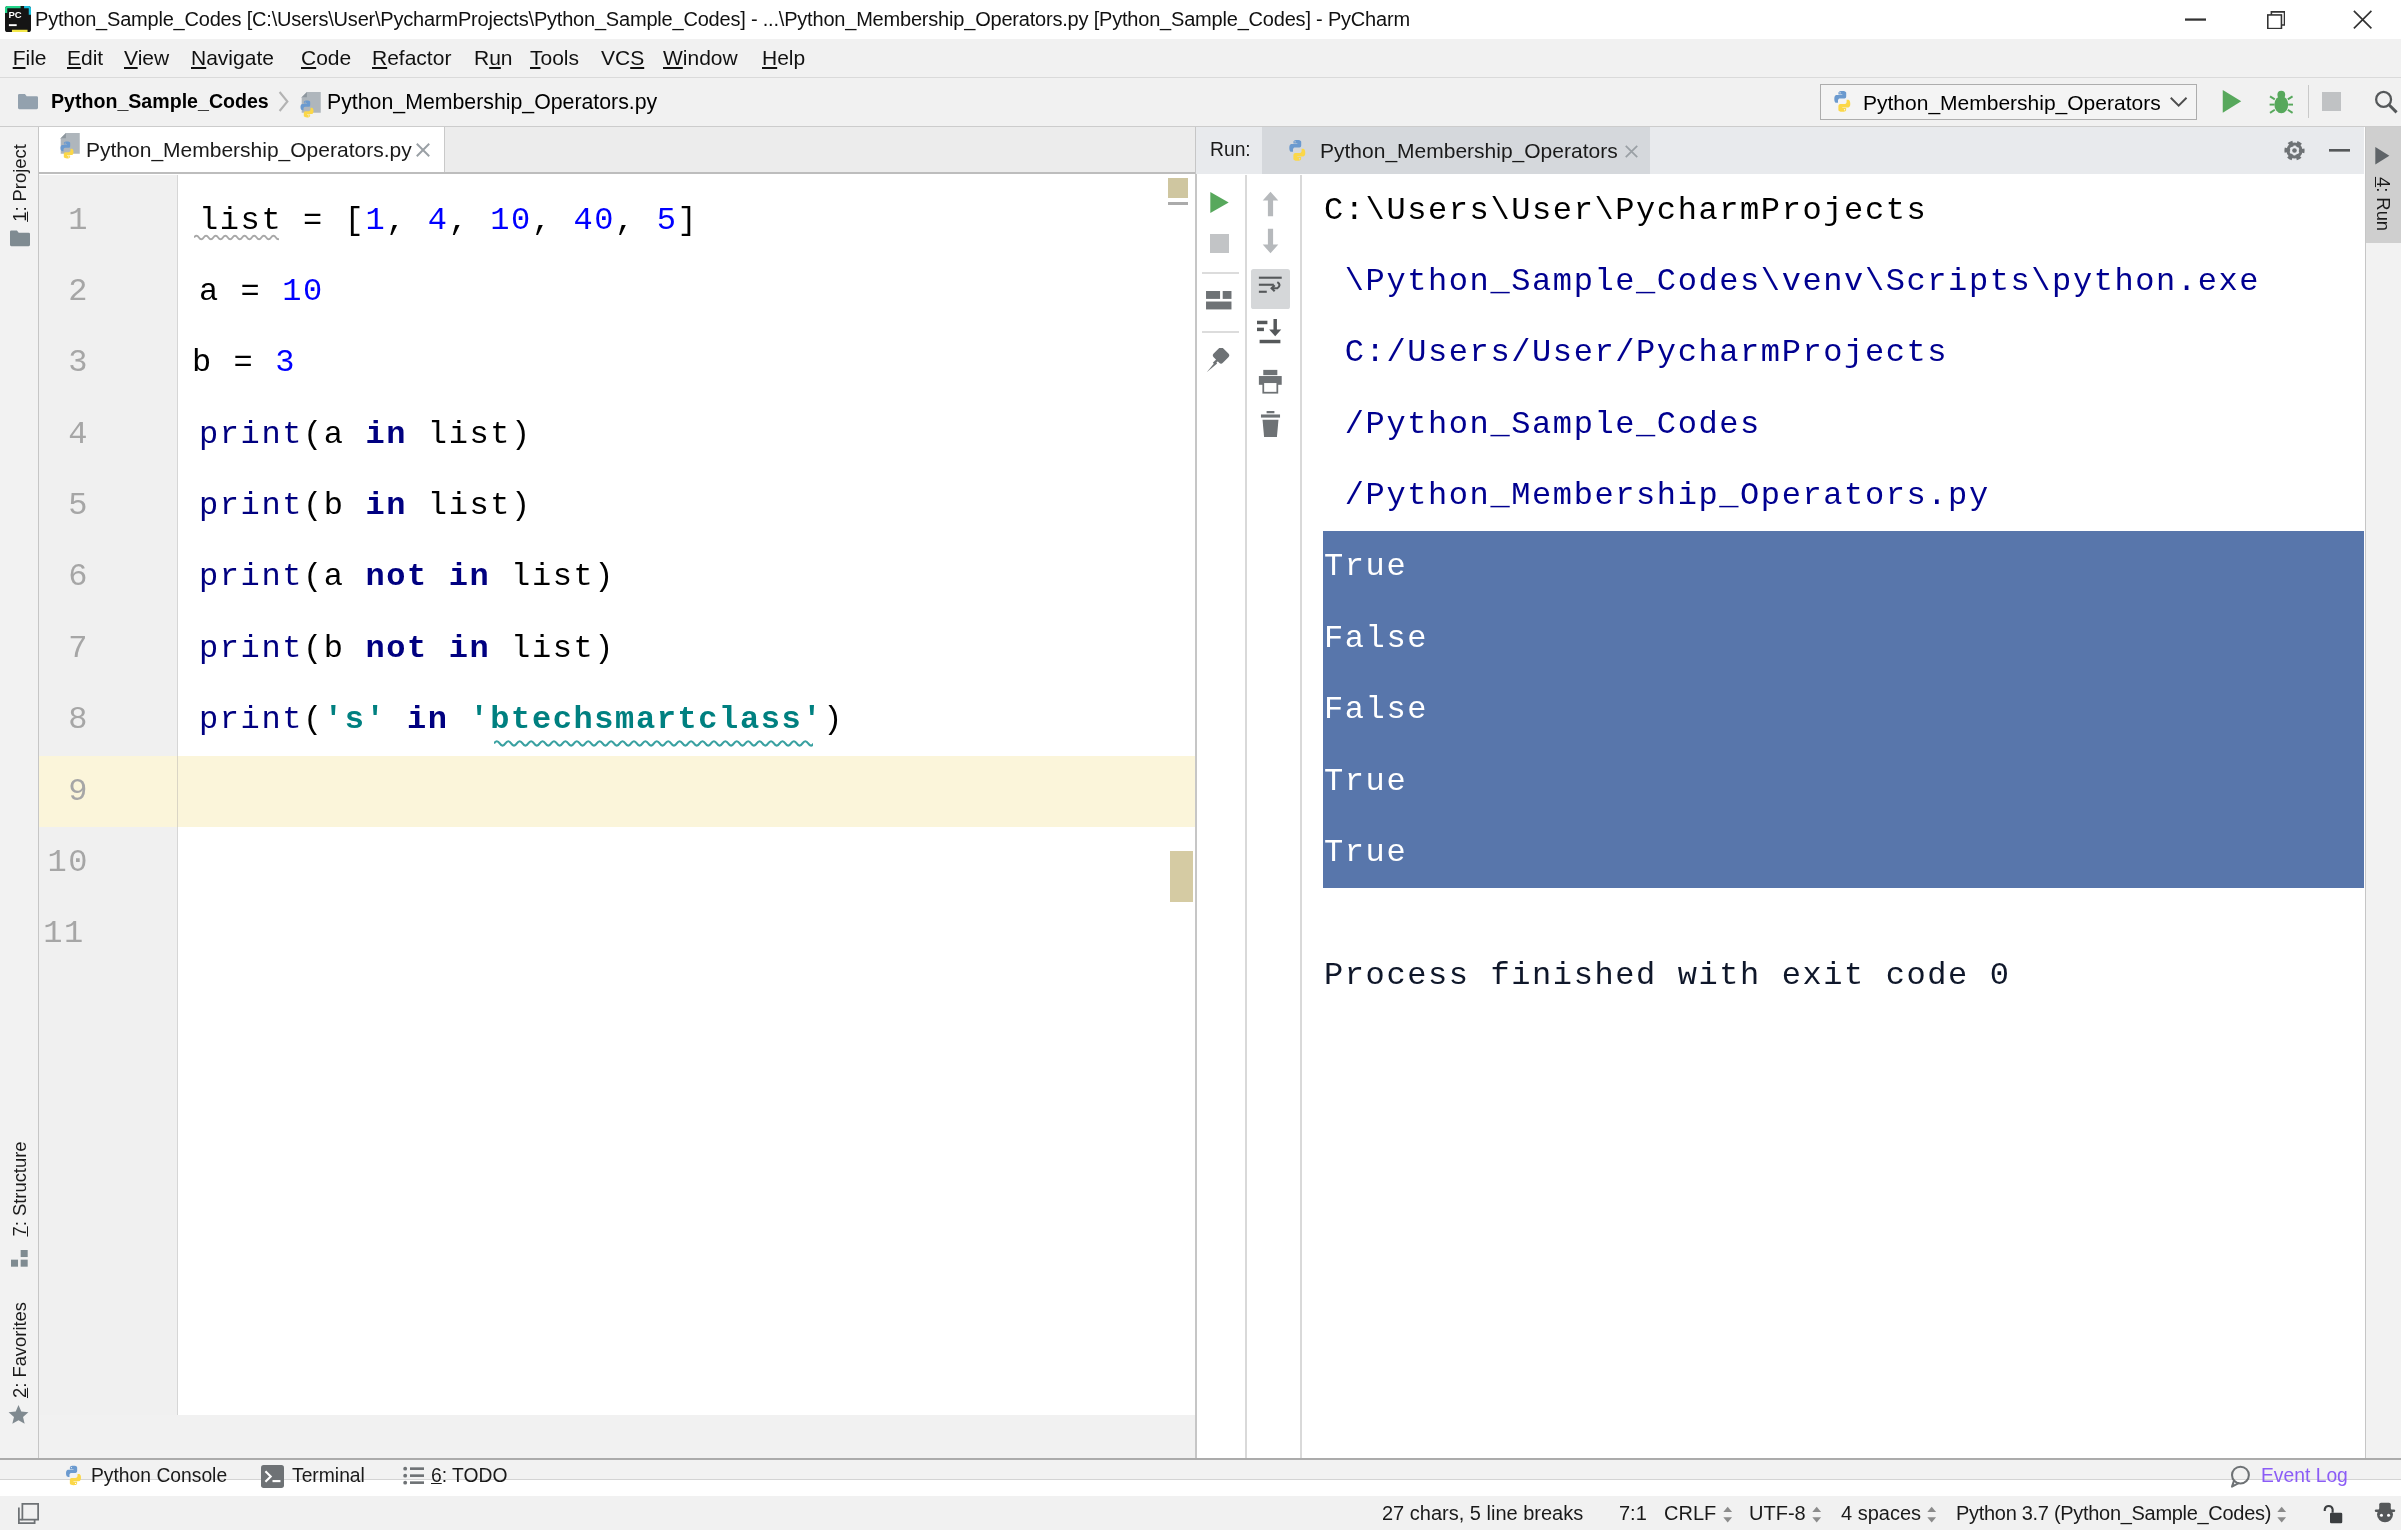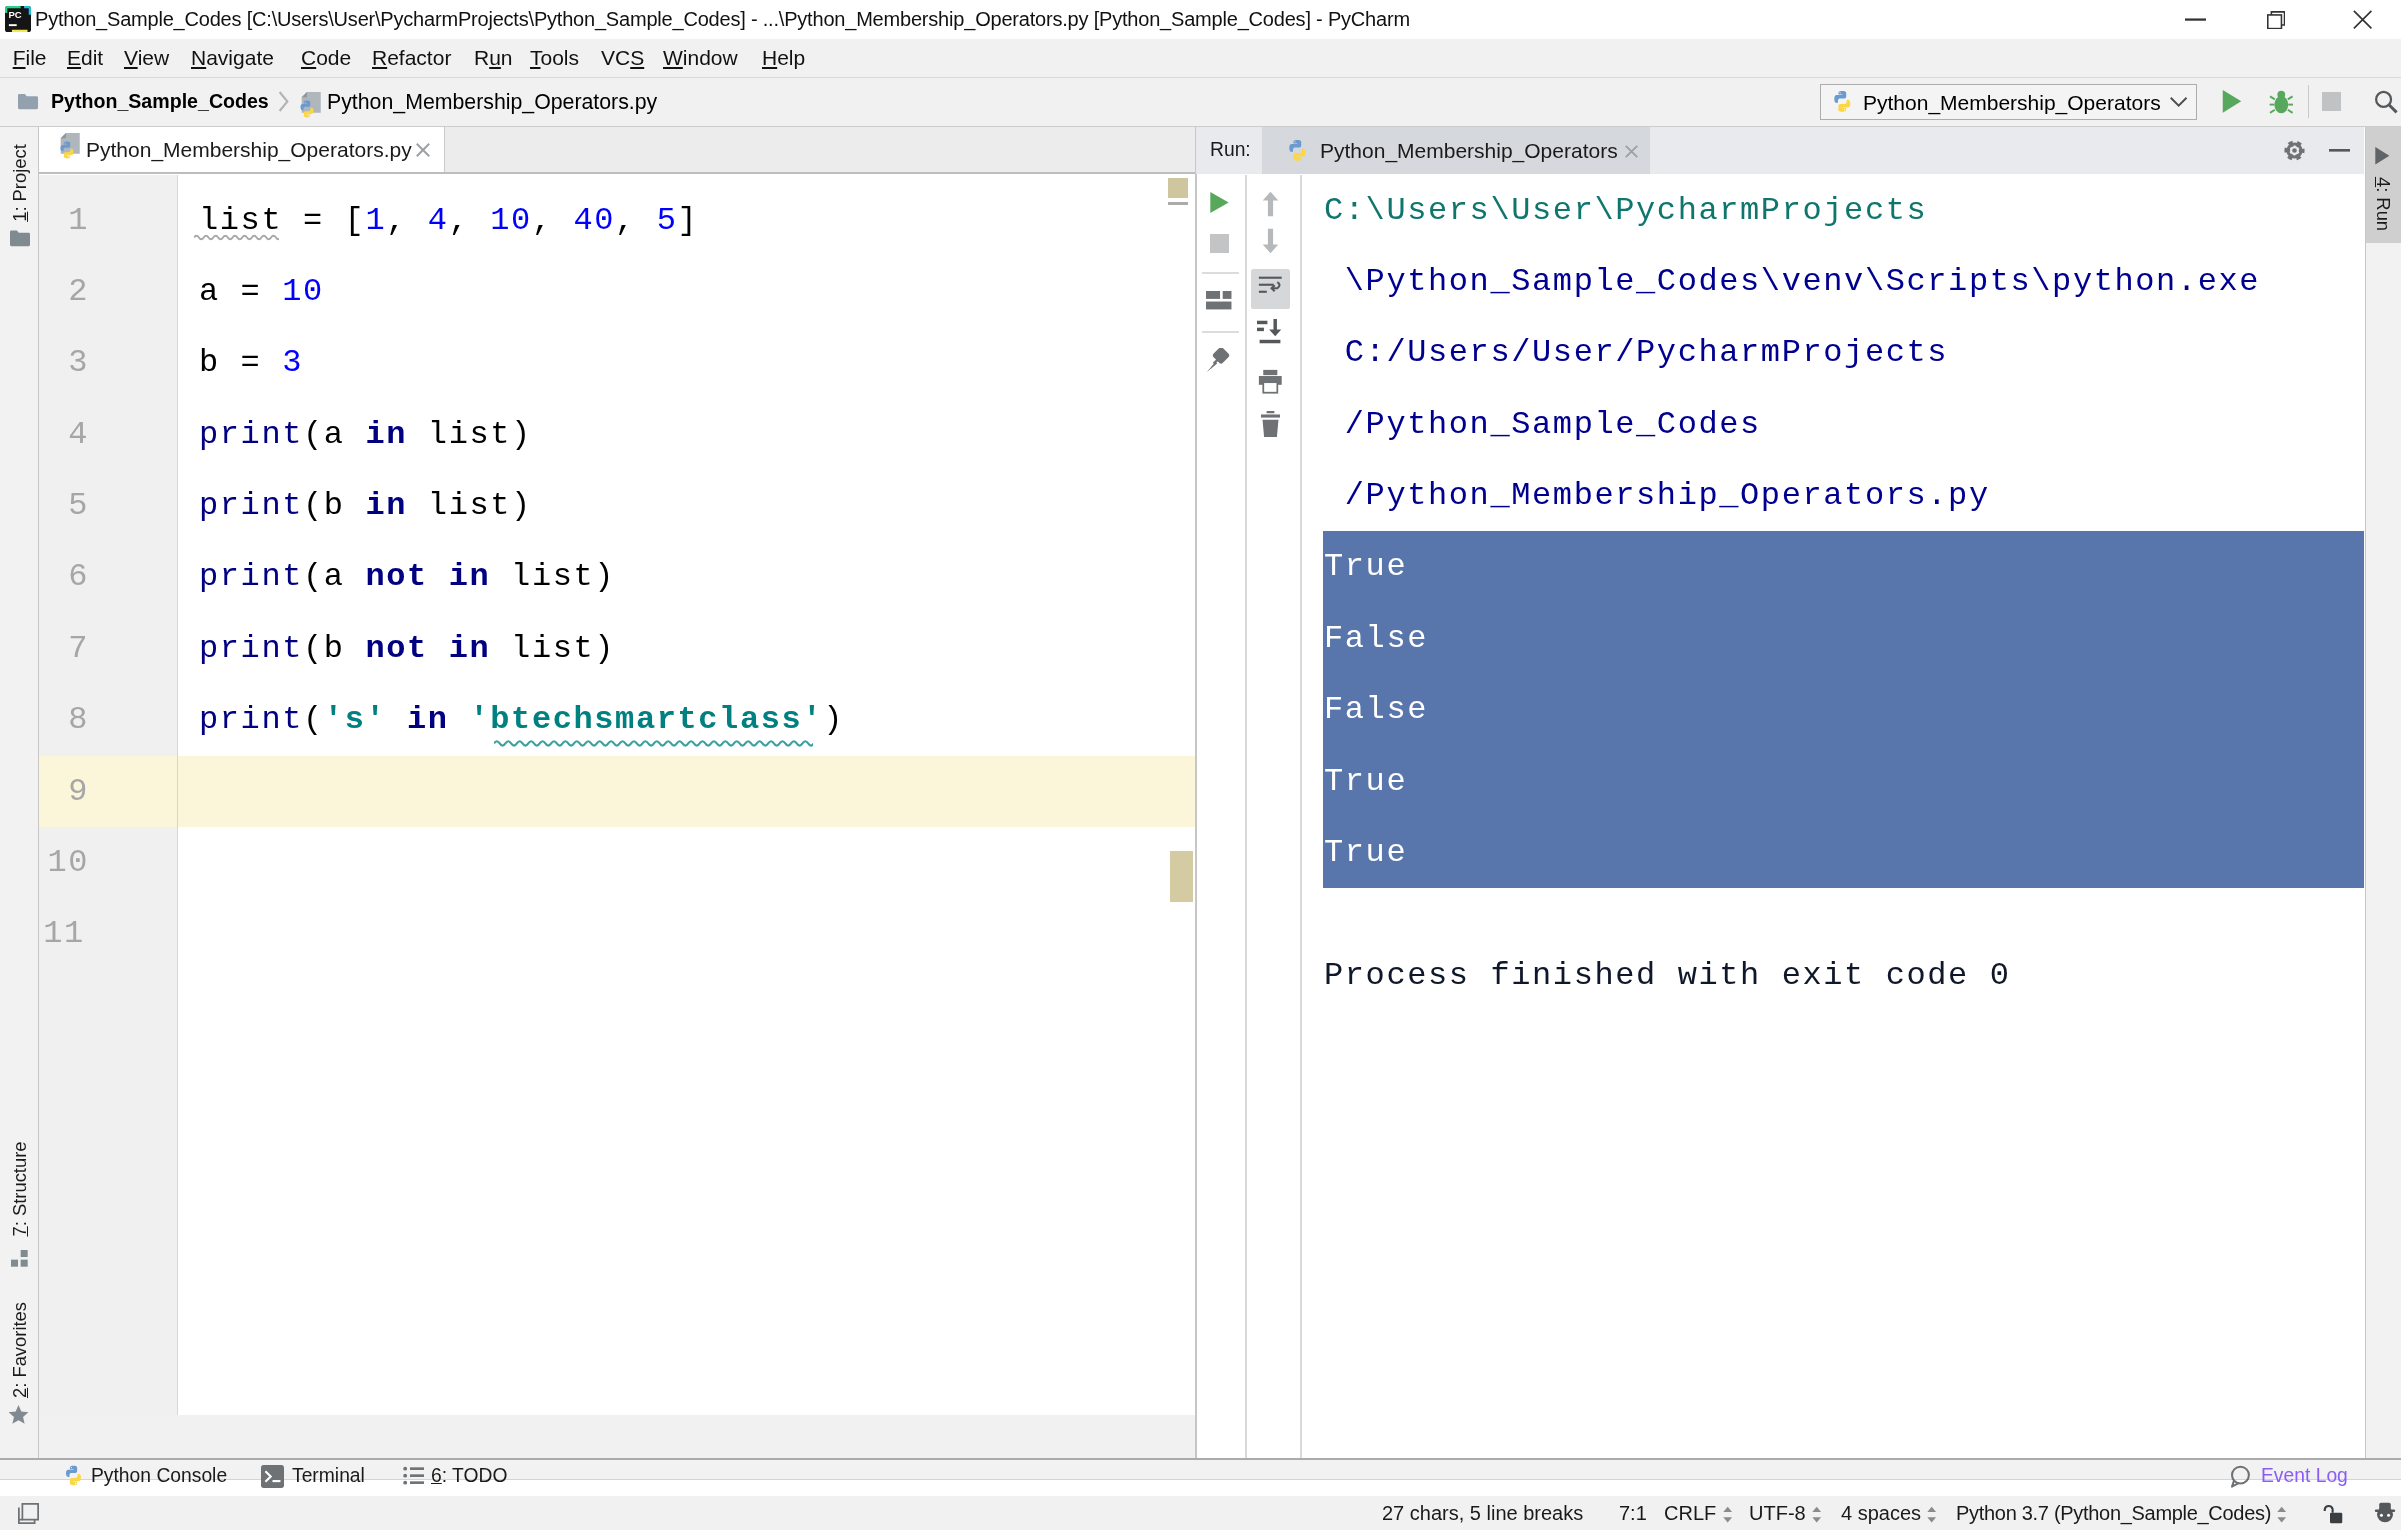--- a/index.html
+++ b/index.html
@@ -158,21 +158,21 @@
     <div class="row" style="left:39px;top:541px;width:50px;text-align:right;color:#A6A6A6">6</div>
     <div class="row" style="left:39px;top:613px;width:50px;text-align:right;color:#A6A6A6">7</div>
     <div class="row" style="left:39px;top:684px;width:50px;text-align:right;color:#A6A6A6">8</div>
     <div class="row" style="left:39px;top:756px;width:50px;text-align:right;color:#A6A6A6">9</div>
     <div class="row" style="left:39px;top:827px;width:50px;text-align:right;color:#A6A6A6">10</div>
     <div class="row" style="left:39px;top:898px;width:50px;text-align:center;color:#A6A6A6">11</div>
   </div>
 <div class="mono">
     <div class="row" style="left:199px;top:185px">list = [<span class="n">1</span>, <span class="n">4</span>, <span class="n">10</span>, <span class="n">40</span>, <span class="n">5</span>]</div>
     <div class="row" style="left:199px;top:256px">a = <span class="n">10</span></div>
-    <div class="row" style="left:199px;top:327px">b = <span class="n">3</span></div>
+    <div class="row" style="left:192px;top:327px">b = <span class="n">3</span></div>
     <div class="row" style="left:199px;top:399px"><span class="bi">print</span>(a <span class="k">in</span> list)</div>
     <div class="row" style="left:199px;top:470px"><span class="bi">print</span>(b <span class="k">in</span> list)</div>
     <div class="row" style="left:199px;top:541px"><span class="bi">print</span>(a <span class="k">not</span> <span class="k">in</span> list)</div>
     <div class="row" style="left:199px;top:613px"><span class="bi">print</span>(b <span class="k">not</span> <span class="k">in</span> list)</div>
     <div class="row" style="left:199px;top:684px"><span class="bi">print</span>(<span class="s">'s'</span> <span class="k">in</span> <span class="s">'btechsmartclass'</span>)</div>
   </div>
 <svg style="position:absolute;left:194px;top:234px" width="85" height="7" viewBox="0 0 97 8">
     <path d="M0 4 q2.75 -4 5.5 0 t5.5 0 t5.5 0 t5.5 0 t5.5 0 t5.5 0 t5.5 0 t5.5 0 t5.5 0 t5.5 0 t5.5 0 t5.5 0 t5.5 0 t5.5 0 t5.5 0 t5.5 0 t5.5 0 t5.5 0" fill="none" stroke="#A8A8A8" stroke-width="2.2"></path>
   </svg>
 <svg style="position:absolute;left:494px;top:739px" width="319" height="8" viewBox="0 0 363 9">
@@ -260,21 +260,21 @@
   </svg>
 <svg class="abs" style="left:1260px;top:411px" width="21" height="26" viewBox="0 0 24 30">
     <g fill="#6E7275">
       <rect x="1" y="4" width="22" height="3.6"></rect>
       <rect x="7.5" y="0" width="9" height="2.6"></rect>
       <path d="M2.8 10 h18.4 l-1.8 20 h-14.8 Z"></path>
     </g>
   </svg>
 <div class="abs" style="left:1323px;top:531px;width:1041px;height:357px;background:#5876AB"></div>
 <div class="mono">
-    <div class="row" style="left:1324px;top:175px;color:#0f766e">C:\Users\User\PycharmProjects</div>
+    <div class="row" style="left:1324px;top:175px;color:#000000">C:\Users\User\PycharmProjects</div>
     <div class="row" style="left:1324px;top:246px;color:#000090"> \Python_Sample_Codes\venv\Scripts\python.exe</div>
     <div class="row" style="left:1324px;top:317px;color:#000090"> C:/Users/User/PycharmProjects</div>
     <div class="row" style="left:1324px;top:389px;color:#000090"> /Python_Sample_Codes</div>
     <div class="row" style="left:1324px;top:460px;color:#000090"> /Python_Membership_Operators.py</div>
     <div class="row" style="left:1324px;top:531px;color:#FFFFFF">True</div>
     <div class="row" style="left:1324px;top:603px;color:#FFFFFF">False</div>
     <div class="row" style="left:1324px;top:674px;color:#FFFFFF">False</div>
     <div class="row" style="left:1324px;top:746px;color:#FFFFFF">True</div>
     <div class="row" style="left:1324px;top:817px;color:#FFFFFF">True</div>
     <div class="row" style="left:1324px;top:940px;color:#0f172a">Process finished with exit code 0</div>

